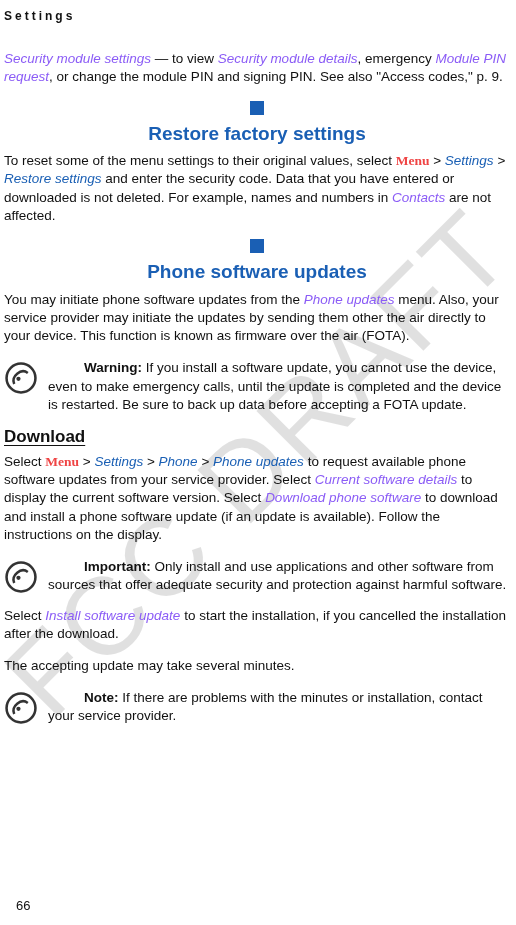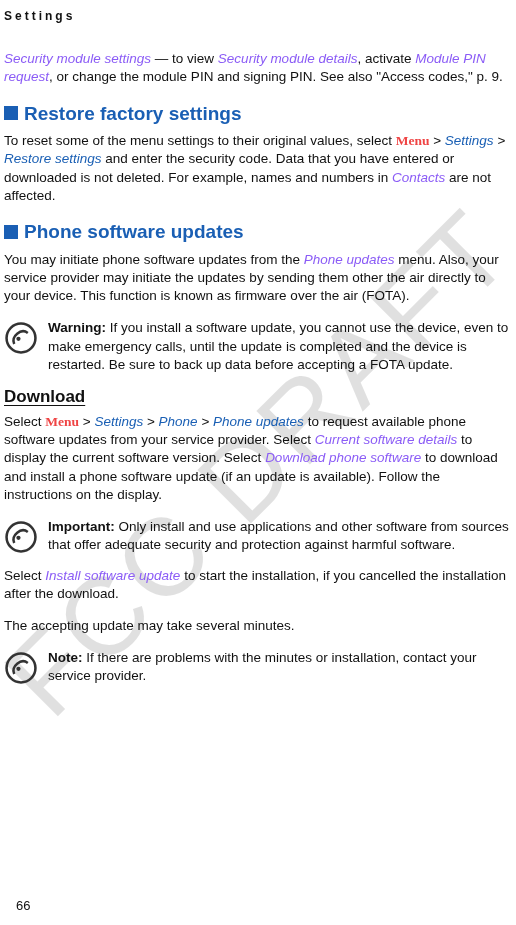--- a/index.html
+++ b/index.html
@@ -40,20 +40,21 @@
     .menu-path { color: #1a5fb4; font-style: italic; }
     .para { margin-bottom: 14px; }
     .section-head {
       color: #1a5fb4;
       font-weight: bold;
       font-size: 19px;
       margin: 14px 0 6px 0;
       display: flex;
       align-items: center;
       gap: 6px;
+      flex-direction: column;
     }
     .square {
       display: inline-block;
       width: 14px;
       height: 14px;
       background: #1a5fb4;
       flex-shrink: 0;
     }
     .sub-head {
       font-weight: bold;
@@ -69,39 +70,39 @@
       align-items: flex-start;
     }
     .note-icon {
       flex-shrink: 0;
       width: 34px;
       height: 34px;
       margin-top: 2px;
     }
     .note-icon svg { width: 100%; height: 100%; }
     .note-text { flex: 1; }
-    .note-text .label { font-weight: bold; }
+    .note-text .label { font-weight: bold; margin-left: 36px; }
     .page-num {
       position: absolute;
       bottom: 10px;
       left: 16px;
       font-size: 13px;
     }
   </style>
 </head>
 <body>
 
 <div class="watermark">FCC DRAFT</div>
 
 <div class="content">
 
   <div class="header">Settings</div>
 
   <p class="para">
-    <span class="link">Security module settings</span><span> — to view </span><span class="link">Security module details</span><span>, activate </span><span class="link">Module PIN request</span><span>, or change the module PIN and signing PIN. See also "Access codes," p. 9.</span>
+    <span class="link">Security module settings</span><span> — to view </span><span class="link">Security module details</span><span>, emergency </span><span class="link">Module PIN request</span><span>, or change the module PIN and signing PIN. See also "Access codes," p. 9.</span>
   </p>
 
   <div class="section-head">
     <span class="square"></span>
     <span>Restore factory settings</span>
   </div>
   <p class="para">
     <span>To reset some of the menu settings to their original values, select </span><span class="menu-word">Menu</span><span> &gt; </span><span class="menu-path">Settings</span><span> &gt; </span><span class="menu-path">Restore settings</span><span> and enter the security code. Data that you have entered or downloaded is not deleted. For example, names and numbers in </span><span class="link">Contacts</span><span> are not affected.</span>
   </p>
 

